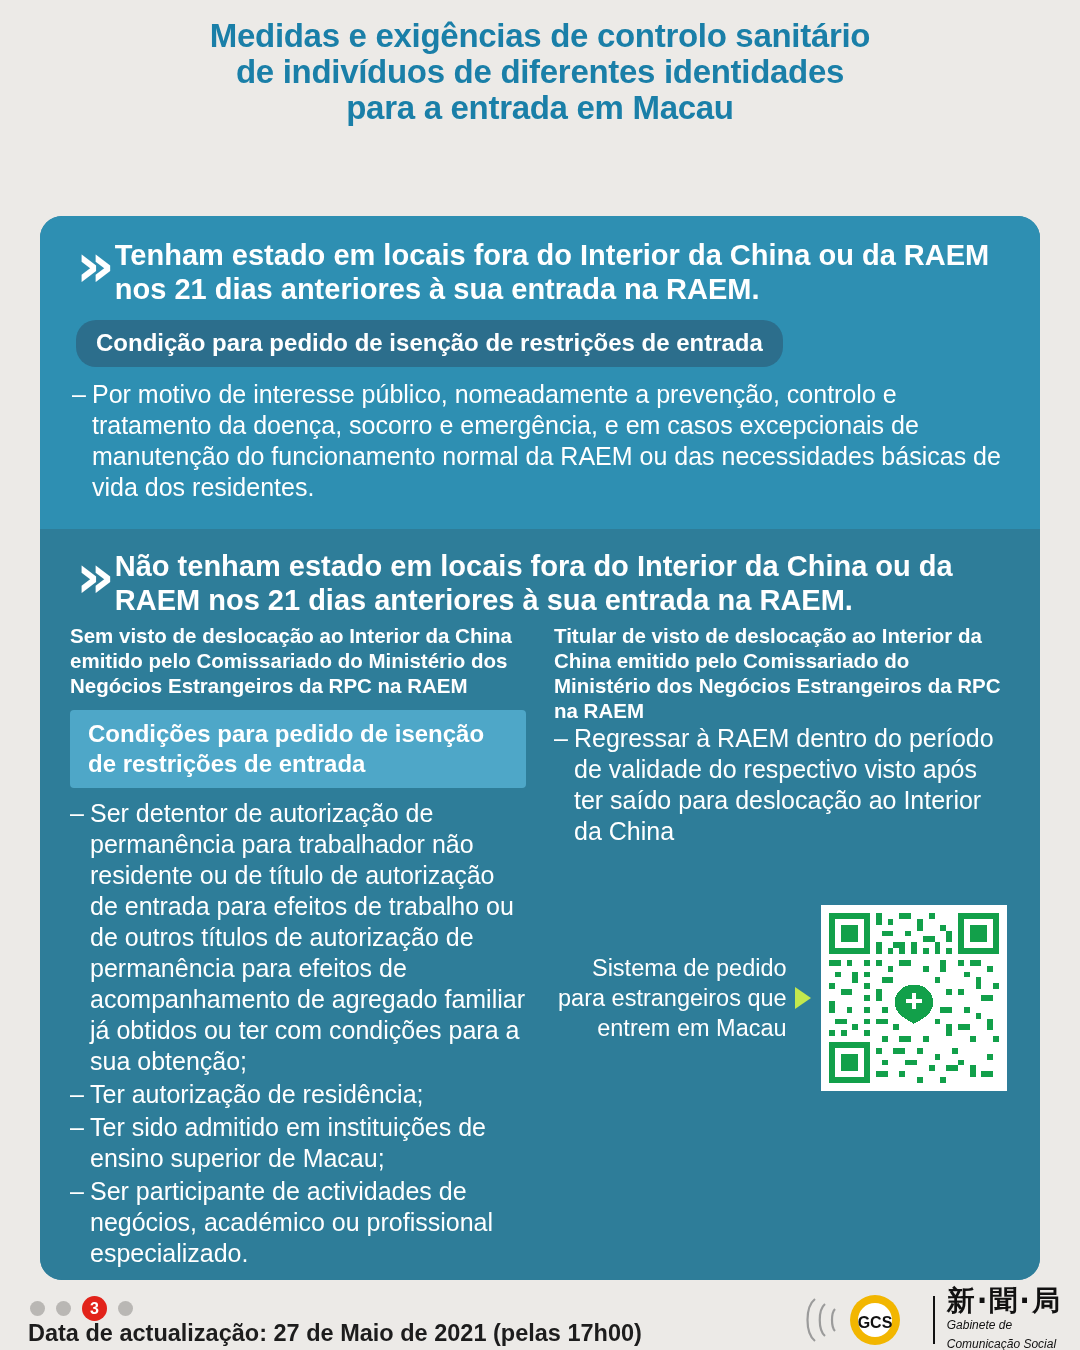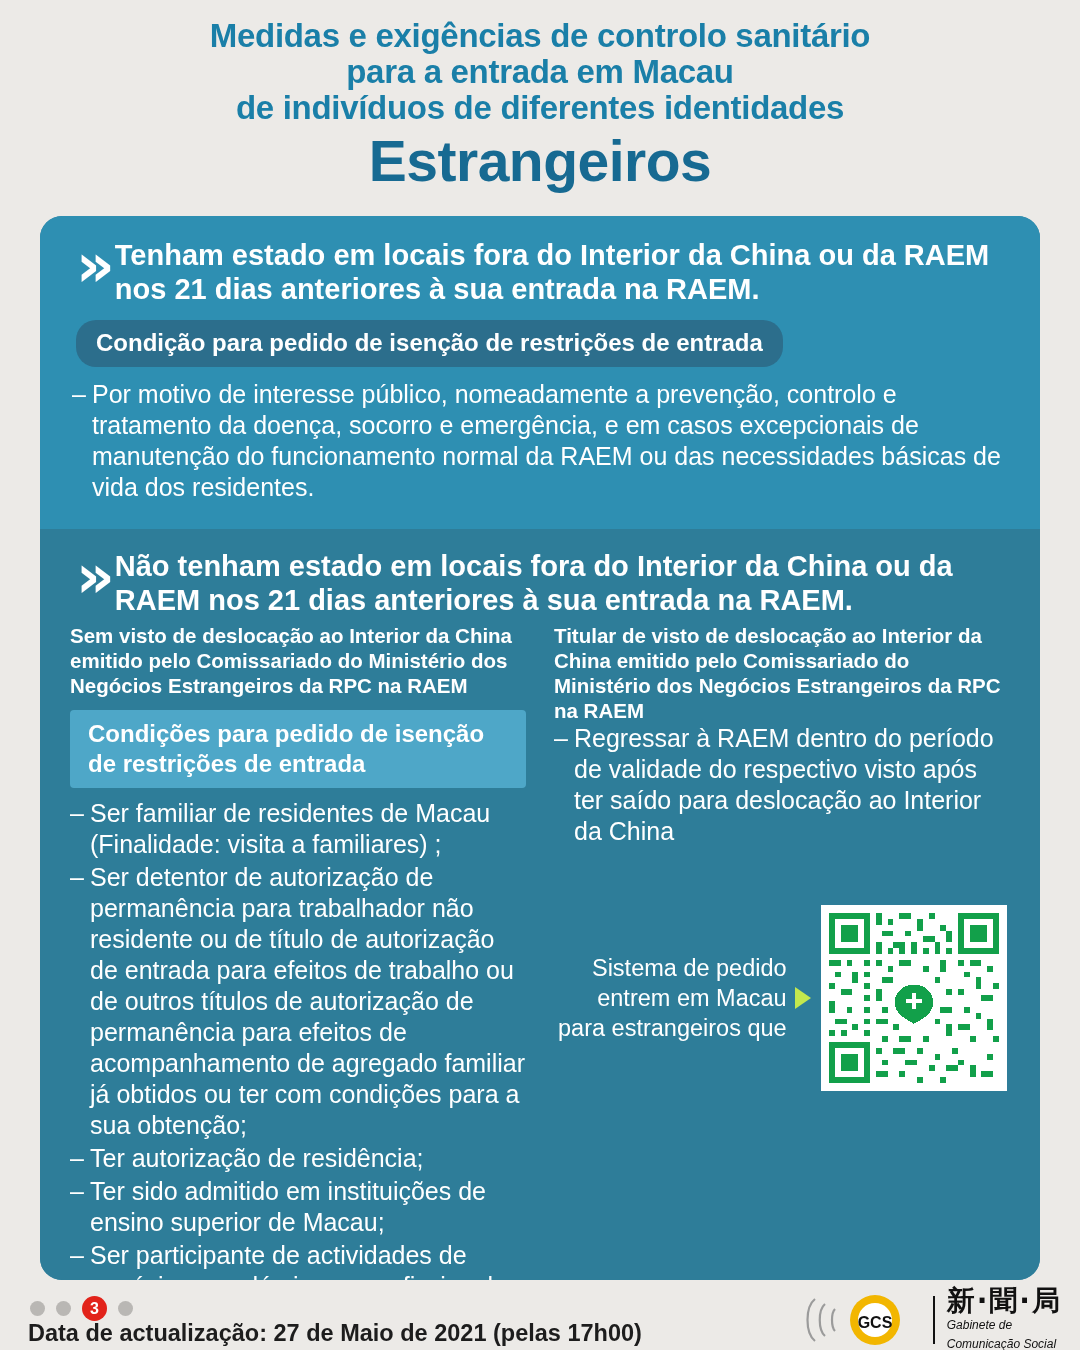--- a/index.html
+++ b/index.html
@@ -186,23 +186,22 @@
   }
   .logo-pt { color: #111; font-size: 12px; font-style: italic; line-height: 19px; }
 </style>
 </head>
 <body>
 
 <div class="page">
 
   <div class="header">
     <div class="header-line">Medidas e exigências de controlo sanitário</div>
+    <div class="header-line">de indivíduos de diferentes identidades</div>
     <div class="header-line">para a entrada em Macau</div>
-    <div class="header-line">de indivíduos de diferentes identidades</div>
-    <div class="header-title">Estrangeiros</div>
   </div>
 
   <div class="card">
 
     <div class="section-a">
       <div class="chev-row">
         <div class="chev">»</div>
         <div class="chev-text">Tenham estado em locais fora do Interior da China ou da RAEM nos 21 dias anteriores à sua entrada na RAEM.</div>
       </div>
       <div class="pill">Condição para pedido de isenção de restrições de entrada</div>
@@ -214,40 +213,39 @@
         <div class="chev">»</div>
         <div class="chev-text">Não tenham estado em locais fora do Interior da China ou da RAEM nos 21 dias anteriores à sua entrada na RAEM.</div>
       </div>
 
       <div class="cols">
 
         <div class="col">
           <div class="col-head">Sem visto de deslocação ao Interior da China emitido pelo Comissariado do Ministério dos Negócios Estrangeiros da RPC na RAEM</div>
           <div class="pill pill-light">Condições para pedido de isenção de restrições de entrada</div>
           <ul class="dash-list">
-            <li>Ser familiar de residentes de Macau (Finalidade: visita a familiares) ;</li>
             <li>Ser detentor de autorização de permanência para trabalhador não residente ou de título de autorização de entrada para efeitos de trabalho ou de outros títulos de autorização de permanência para efeitos de acompanhamento de agregado familiar já obtidos ou ter com condições para a sua obtenção;</li>
             <li>Ter autorização de residência;</li>
             <li>Ter sido admitido em instituições de ensino superior de Macau;</li>
             <li>Ser participante de actividades de negócios, académico ou profissional especializado.</li>
           </ul>
 
         </div>
 
         <div class="col">
           <div class="col-head">Titular de visto de deslocação ao Interior da China emitido pelo Comissariado do Ministério dos Negócios Estrangeiros da RPC na RAEM</div>
           <ul class="dash-list">
             <li>Regressar à RAEM dentro do período de validade do respectivo visto após ter saído para deslocação ao Interior da China</li>
           </ul>
 
           <div class="qr-block">
             <div class="qr-caption">
               <div>Sistema de pedido</div>
+              <div>para estrangeiros que</div>
               <div>entrem em Macau</div>
-              <div>para estrangeiros que</div>
             </div>
             <div class="qr-arrow"></div>
             <div class="qr">
               <svg width="170" height="170" viewBox="0 0 29 29" shape-rendering="crispEdges">
                 <rect width="29" height="29" fill="#ffffff"></rect>
                 <g fill="#12a04a">
 
                   <rect x="0" y="0" width="7" height="1"></rect>
                     <rect x="0" y="6" width="7" height="1"></rect>
                   <rect x="0" y="0" width="1" height="7"></rect>

